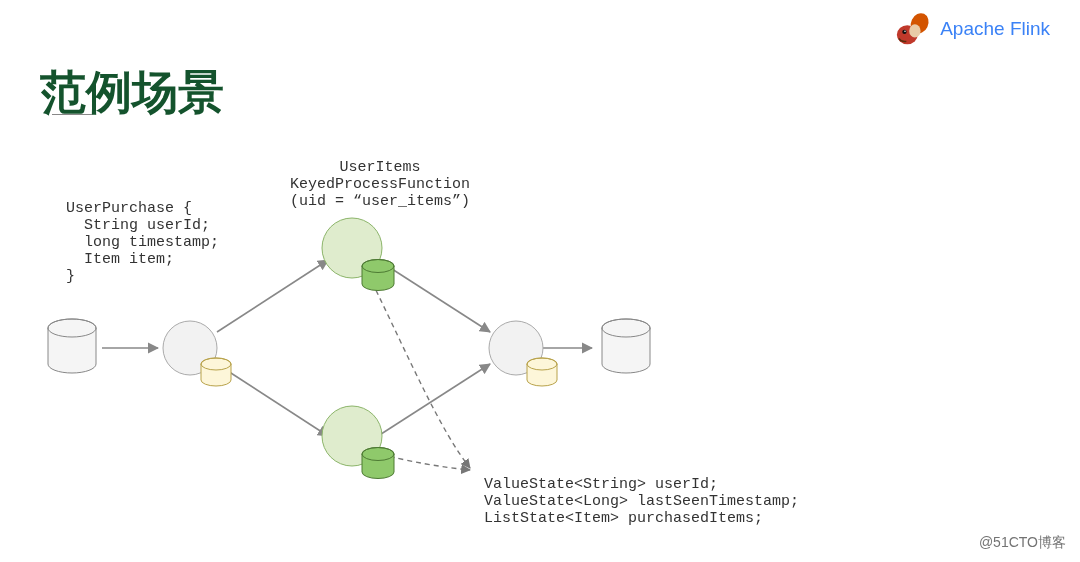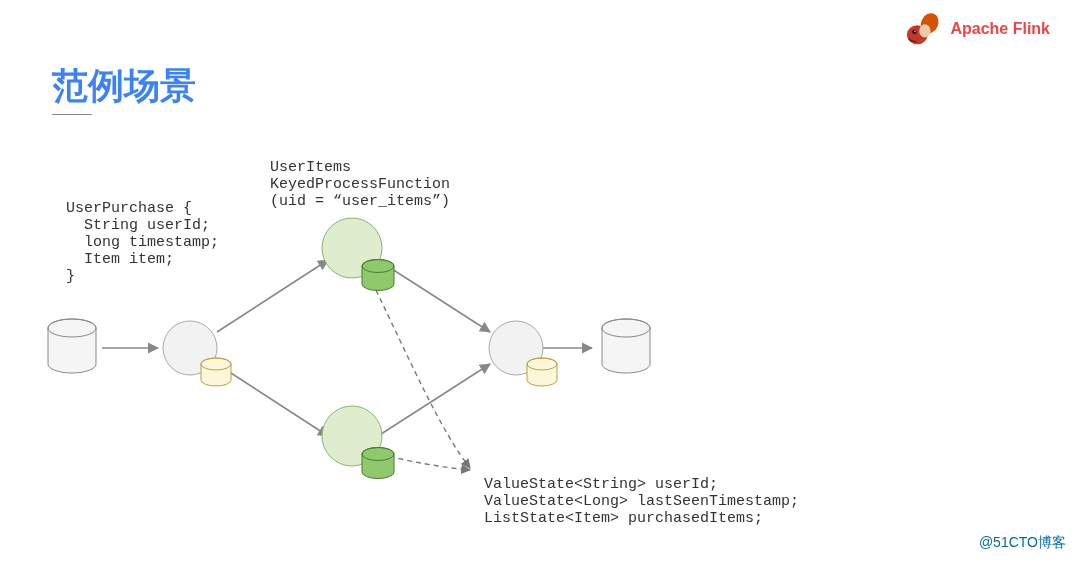--- a/index.html
+++ b/index.html
@@ -1,23 +1,23 @@
 <!DOCTYPE html>
 <html><head>
 <meta charset="utf-8">
 <style>
   html,body{margin:0;padding:0;width:1080px;height:562px;background:#fff;font-family:"Helvetica Neue",Arial,sans-serif;overflow:hidden;position:relative}
-  .slide-title{position:absolute;left:52px;top:62px;font-size:36px;font-weight:700;color:#3b82f6}
+  .slide-title{position:absolute;left:40px;top:62px;font-size:46px;font-weight:700;color:#14532d}
   .title-underline{position:absolute;left:52px;top:114px;width:40px;height:1px;background:#888}
   .brand{position:absolute;right:30px;top:10px;display:flex;align-items:center;gap:8px}
   .brand-logo{width:38px;height:38px}
-  .brand-text{font-size:16px;font-weight:700;color:#ef4444}
+  .brand-text{font-size:19px;font-weight:400;color:#3b82f6}
   .code{font-family:"Courier New",monospace;font-size:15px;color:#333;white-space:pre;position:absolute}
-  .code.center{text-align:left}
-  .watermark{position:absolute;right:14px;bottom:10px;color:#0369a1;font-size:14px}
+  .code.center{text-align:center}
+  .watermark{position:absolute;right:14px;bottom:10px;color:#737373;font-size:14px}
   .diagram{position:absolute;left:30px;top:130px;width:760px;height:400px}
 </style>
 </head>
 <body>
 
 <div class="brand">
   <span class="brand-logo">
     <svg viewBox="0 0 40 40" width="38" height="38">
       <ellipse cx="14" cy="26" rx="11" ry="10" fill="#c0392b"></ellipse>
       <ellipse cx="27" cy="14" rx="9" ry="11" fill="#d35400" transform="rotate(25 27 14)"></ellipse>

